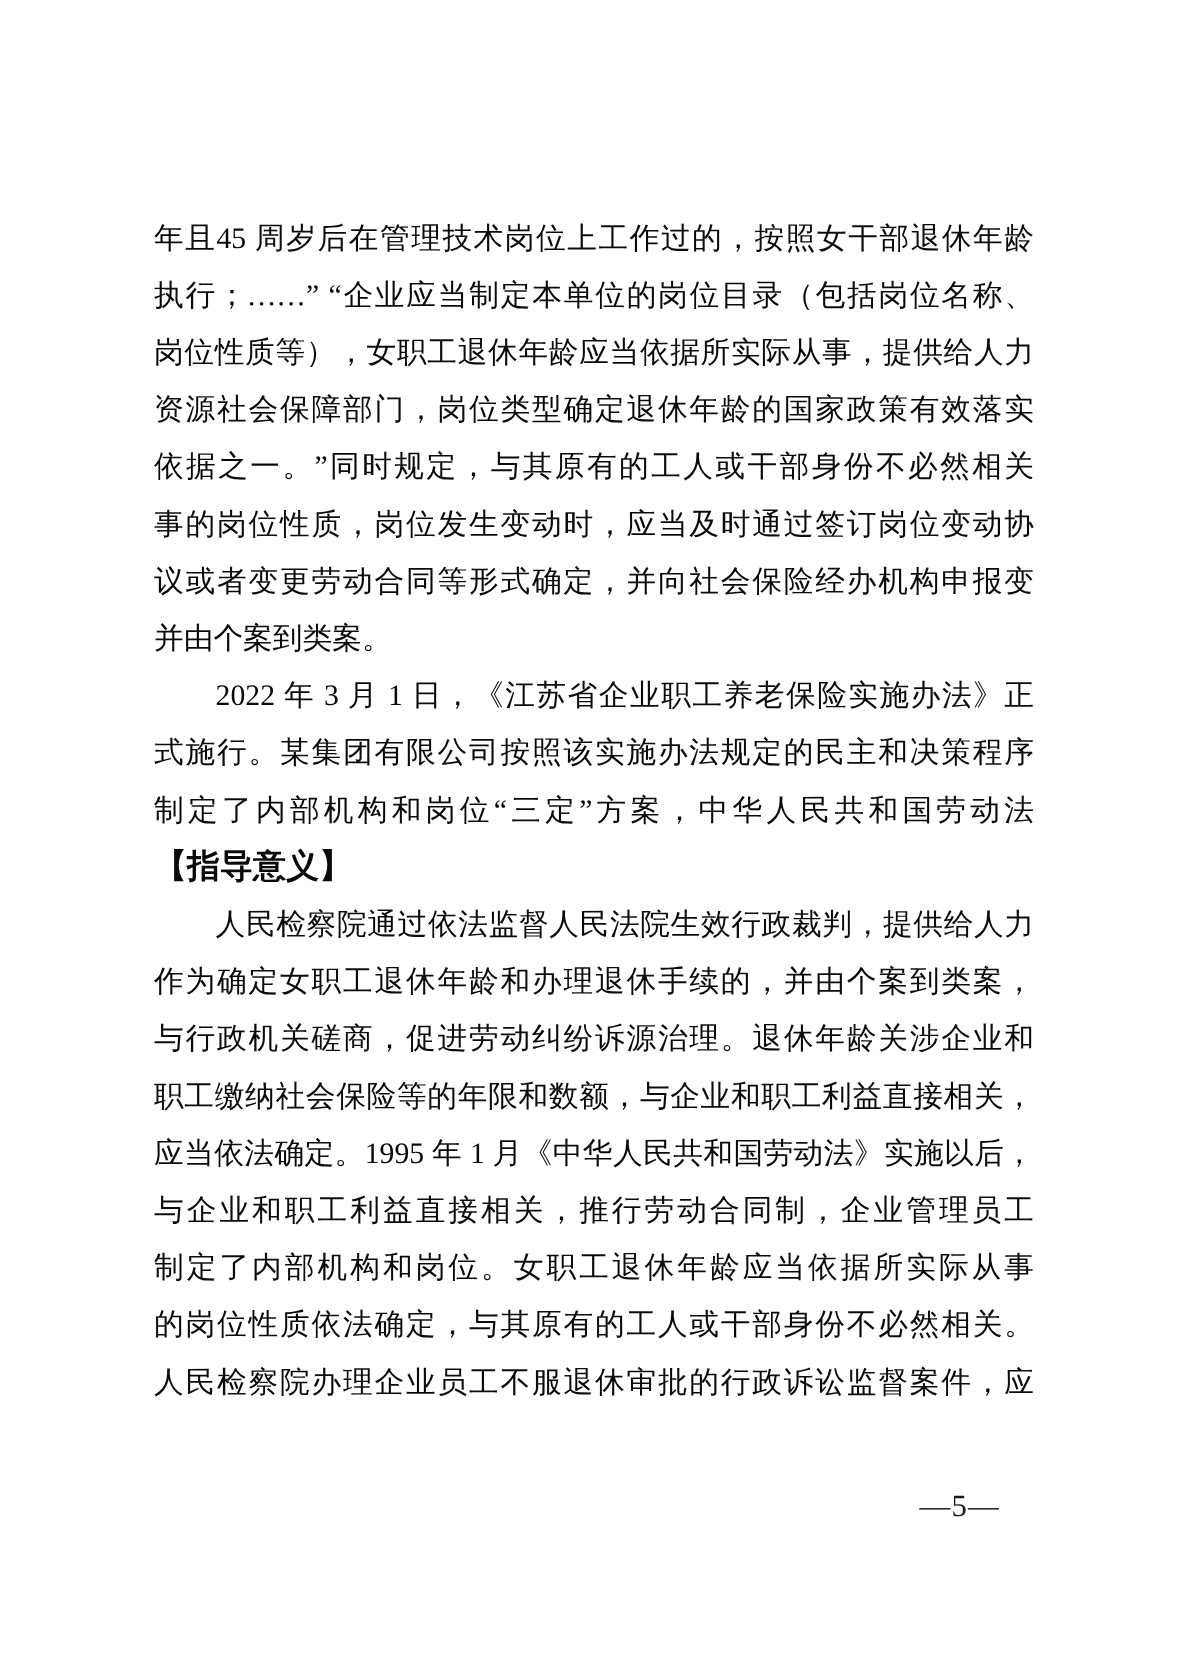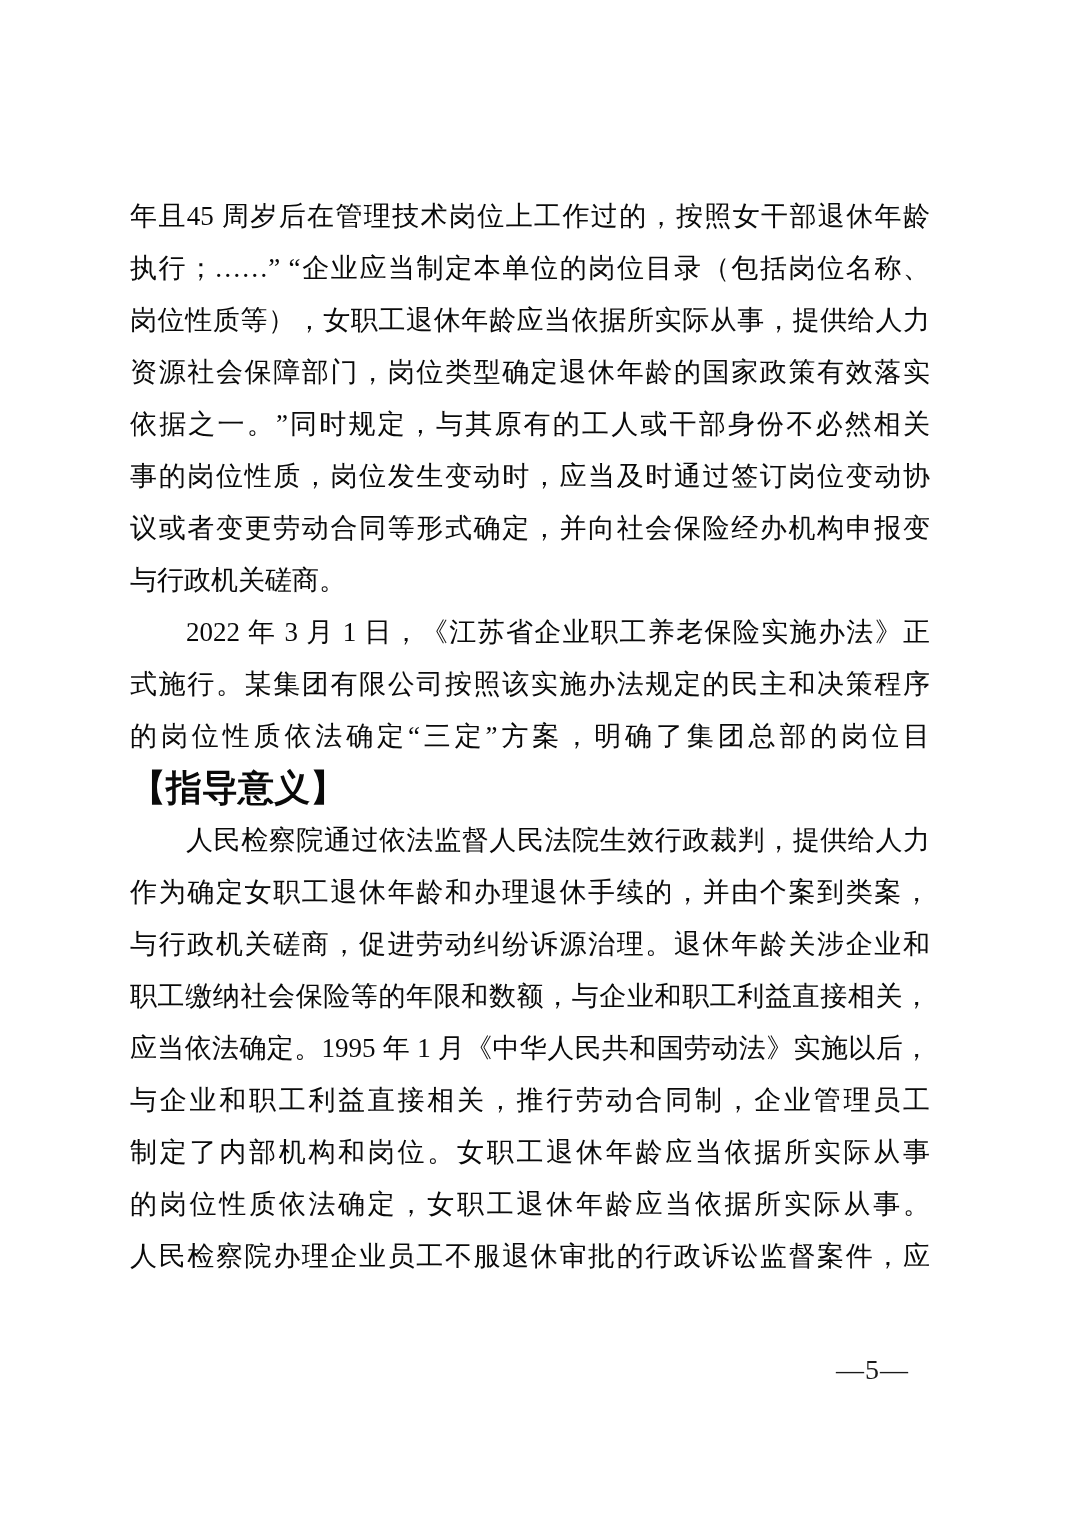--- a/index.html
+++ b/index.html
@@ -15,21 +15,21 @@
     position: relative;
     width: 1074px;
     height: 1520px;
     background: #ffffff;
     overflow: hidden;
     color: #0a0a0a;
     font-family: "Liberation Serif", "DejaVu Serif", serif;
   }
   .text-block {
     position: absolute;
-    left: 130px;
+    left: 140px;
     top: 190px;
     width: 800px;
   }
   .line {
     margin: 0;
     padding: 0;
     height: 52px;
     line-height: 52px;
     font-size: 27px;
     font-weight: normal;
@@ -41,21 +41,21 @@
     text-align: justify;
     text-align-last: justify;
   }
   
   .indent {
     text-indent: 56px;
   }
   .heading {
     font-family: "Liberation Sans", "DejaVu Sans", sans-serif;
     font-weight: 700;
-    font-size: 36px;
+    font-size: 30px;
   }
   .page-number {
     position: absolute;
     left: 836px;
     top: 1350px;
     width: 110px;
     height: 40px;
     line-height: 40px;
     font-size: 28px;
     letter-spacing: 1px;
@@ -69,29 +69,29 @@
 
 <div class="page">
   <main class="text-block">
     <p class="line jf">年且45 周岁后在管理技术岗位上工作过的，按照女干部退休年龄</p>
     <p class="line jf">执行；……” “企业应当制定本单位的岗位目录（包括岗位名称、</p>
     <p class="line jf">岗位性质等），女职工退休年龄应当依据所实际从事，提供给人力</p>
     <p class="line jf">资源社会保障部门，岗位类型确定退休年龄的国家政策有效落实</p>
     <p class="line jf">依据之一。”同时规定，与其原有的工人或干部身份不必然相关</p>
     <p class="line jf">事的岗位性质，岗位发生变动时，应当及时通过签订岗位变动协</p>
     <p class="line jf">议或者变更劳动合同等形式确定，并向社会保险经办机构申报变</p>
-    <p class="line">与行政机关磋商。</p>
+    <p class="line">并由个案到类案。</p>
     <p class="line jf indent">2022 年 3 月 1 日，《江苏省企业职工养老保险实施办法》正</p>
     <p class="line jf">式施行。某集团有限公司按照该实施办法规定的民主和决策程序</p>
-    <p class="line jf">的岗位性质依法确定“三定”方案，明确了集团总部的岗位目</p>
+    <p class="line jf">制定了内部机构和岗位“三定”方案，中华人民共和国劳动法</p>
     <h2 class="line heading">【指导意义】</h2>
     <p class="line jf indent">人民检察院通过依法监督人民法院生效行政裁判，提供给人力</p>
     <p class="line jf">作为确定女职工退休年龄和办理退休手续的，并由个案到类案，</p>
     <p class="line jf">与行政机关磋商，促进劳动纠纷诉源治理。退休年龄关涉企业和</p>
     <p class="line jf">职工缴纳社会保险等的年限和数额，与企业和职工利益直接相关，</p>
     <p class="line jf">应当依法确定。1995 年 1 月《中华人民共和国劳动法》实施以后，</p>
     <p class="line jf">与企业和职工利益直接相关，推行劳动合同制，企业管理员工</p>
     <p class="line jf">制定了内部机构和岗位。女职工退休年龄应当依据所实际从事</p>
-    <p class="line jf">的岗位性质依法确定，女职工退休年龄应当依据所实际从事。</p>
+    <p class="line jf">的岗位性质依法确定，与其原有的工人或干部身份不必然相关。</p>
     <p class="line jf">人民检察院办理企业员工不服退休审批的行政诉讼监督案件，应</p>
   </main>
   <div class="page-number">—5—</div>
 </div>
 
 </body></html>

